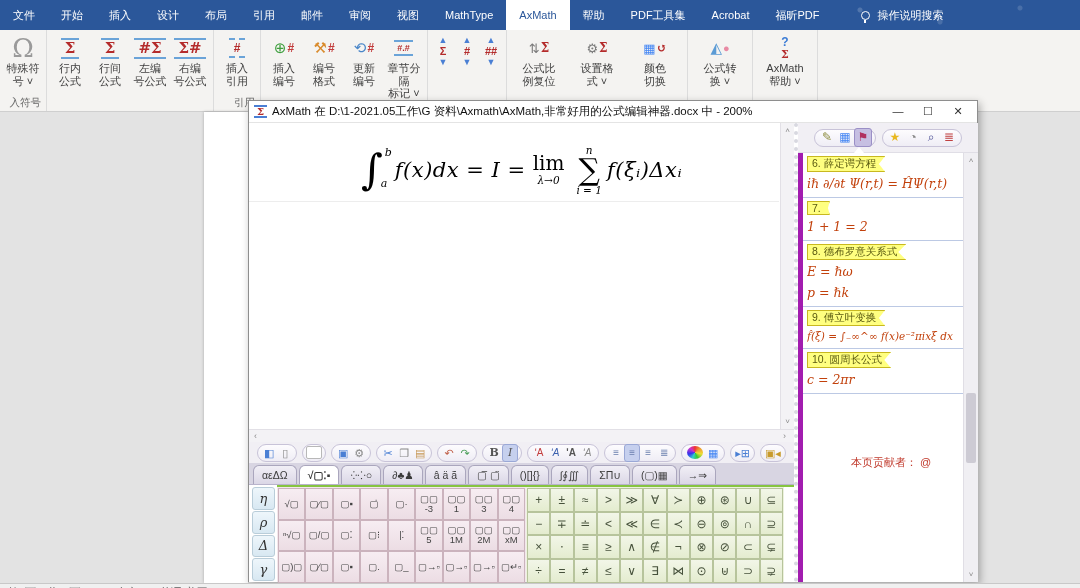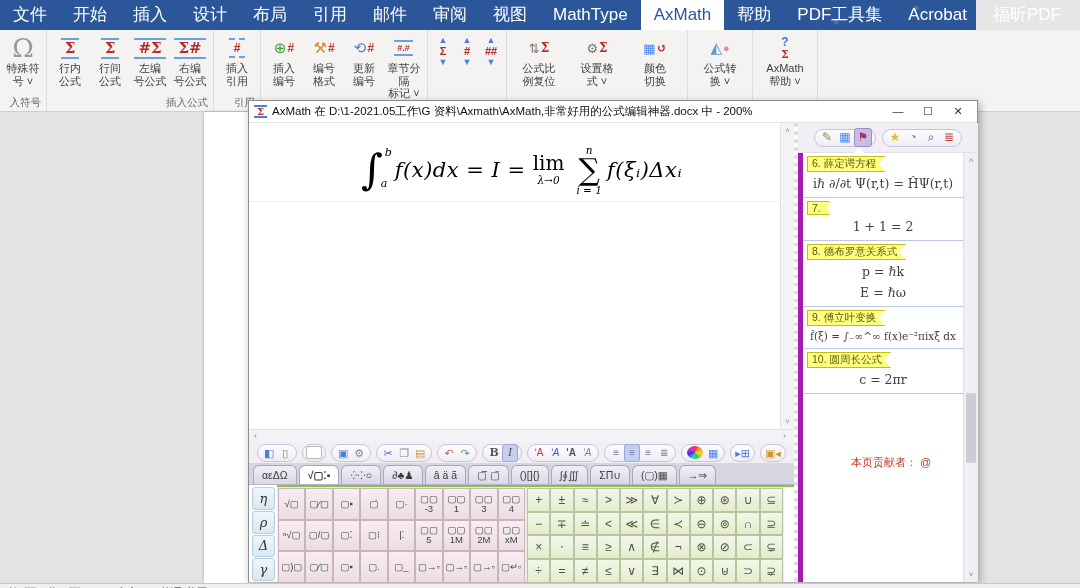--- a/index.html
+++ b/index.html
@@ -1,20 +1,20 @@
 <!DOCTYPE html>
 <html><head>
 <meta charset="utf-8">
 <style>
   *{box-sizing:border-box;margin:0;padding:0}
   html,body{width:1080px;height:588px;overflow:hidden;font-family:"Liberation Sans",sans-serif}
   #screen{position:relative;width:1080px;height:588px;background:#e6e6e6}
 
   
-  #titlebar{position:absolute;left:0;top:0;width:976px;height:30px;background:#2b579a;display:flex;align-items:center;color:#fff;font-size:17px}
+  #titlebar{position:absolute;left:0;top:0;width:1080px;height:30px;background:#2b579a;display:flex;align-items:center;color:#fff;font-size:11px}
   .wtabs{display:flex;height:30px}
   .wtab{padding:0 13px;line-height:30px;cursor:default;white-space:nowrap}
   .wtab.wactive{background:#fff;color:#2b579a}
   .searchbox{display:flex;align-items:center;margin-left:28px}
   .bulb{width:9px;height:9px;border:1.5px solid #fff;border-radius:50%;display:inline-block;margin-right:8px;position:relative}
   .bulb::after{content:"";position:absolute;left:2px;bottom:-4px;width:2px;height:3px;background:#fff}
   #titlebar::after{content:"";position:absolute;right:0;top:0;width:260px;height:30px;
     background:radial-gradient(circle at 40px 10px,rgba(255,255,255,.18) 2px,transparent 3px),
                radial-gradient(circle at 120px 22px,rgba(255,255,255,.14) 2px,transparent 3px),
                radial-gradient(circle at 200px 8px,rgba(255,255,255,.14) 2px,transparent 3px)}
@@ -119,21 +119,21 @@
   .ptools{height:30px;background:#f1eff4;display:flex;align-items:center;justify-content:center;gap:6px;position:relative;border-bottom:1px solid #e0dee6}
   .ptools .pointer{position:absolute;left:56px;bottom:-1px;width:0;height:0;border-left:5px solid transparent;border-right:5px solid transparent;border-bottom:6px solid #fff}
   .pbtn{min-width:18px;text-align:center;font-size:12px;line-height:17px;border-radius:3px;color:#666;padding:0 1px}
   .pbtn.sel{background:#c6bfe2;border:1px solid #9a8fc6}
   .pbtn.pen{color:#8a8a3a}.pbtn.multi{color:#4285f4}.pbtn.flag{color:#b03060}
   .pbtn.star{color:#e8b820}.pbtn.clock{color:#888}.pbtn.mag{color:#55589a}.pbtn.books{color:#c04040}
   .plist{position:absolute;left:0;top:30px;right:0;bottom:0;border-left:5px solid #a21caf;overflow:hidden}
   .pitems{position:absolute;left:0;top:0;right:15px;bottom:0}
   .pitem{border-bottom:1px solid #bcc9e4;padding:3px 4px 4px}
   .ptag{display:inline-block;font-size:10.5px;color:#5a5a10;background:#ffff80;border:1px solid #c8b820;padding:0 8px 0 4px;clip-path:polygon(0 0,100% 0,92% 50%,100% 100%,0 100%);white-space:nowrap}
-  .pf{font-family:"DejaVu Serif",serif;text-align:center;font-size:12.5px;color:#404040;padding:4px 0 2px;white-space:nowrap;overflow:hidden}
+  .pf{font-family:"DejaVu Serif",serif;font-style:italic;font-size:12.5px;color:#c2410c;padding:4px 0 2px;white-space:nowrap;overflow:hidden}
   .pitem.small .pf{font-size:10.5px}
   .pf:empty{display:none;padding:0}
   .contrib{color:#c0392b;font-size:11px;text-align:center;padding:10px 0}
   .pscroll{position:absolute;right:0;top:0;bottom:0;width:15px;background:#f0eff3;border-left:1px solid #e0dee5;color:#8a8a8a;font-size:8px;text-align:center}
   .pscroll .vup{position:absolute;top:3px;left:0;right:0}
   .pscroll .vdn{position:absolute;bottom:3px;left:0;right:0}
   .pthumb{position:absolute;left:2px;right:2px;top:240px;height:70px;background:#cdcbd4;border-radius:2px}
 </style>
 </head>
 <body>
@@ -201,21 +201,20 @@
         </div>
           <div class="rbtn ic-sigma">
           <span class="ric">
               <span class="i1">Σ#</span>
             </span>
           <span class="rlbl">右编
 号公式</span>
         </div>
 
       </div>
-      <div class="rglbl">插入公式</div>
     </div>
     <div class="rgrp">
       <div class="rrow">
         <div class="rbtn ic-cite">
           <span class="ric">
               <span class="i1">#</span>
             </span>
           <span class="rlbl">插入
 引用</span>
         </div>
@@ -566,22 +565,22 @@
             <div class="pf">iℏ ∂/∂t Ψ(r,t) = ĤΨ(r,t)</div>
             
           </div>
             <div class="pitem">
             <span class="ptag">7.</span>
             <div class="pf">1 + 1 = 2</div>
             
           </div>
             <div class="pitem">
             <span class="ptag">8. 德布罗意关系式</span>
+            <div class="pf">E = ℏω</div>
             <div class="pf">p = ℏk</div>
-            <div class="pf">E = ℏω</div>
           </div>
             <div class="pitem small">
             <span class="ptag">9. 傅立叶变换</span>
             <div class="pf">f̂(ξ) = ∫₋∞^∞ f(x)e⁻²πixξ dx</div>
             
           </div>
             <div class="pitem">
             <span class="ptag">10. 圆周长公式</span>
             <div class="pf">c = 2πr</div>
             

